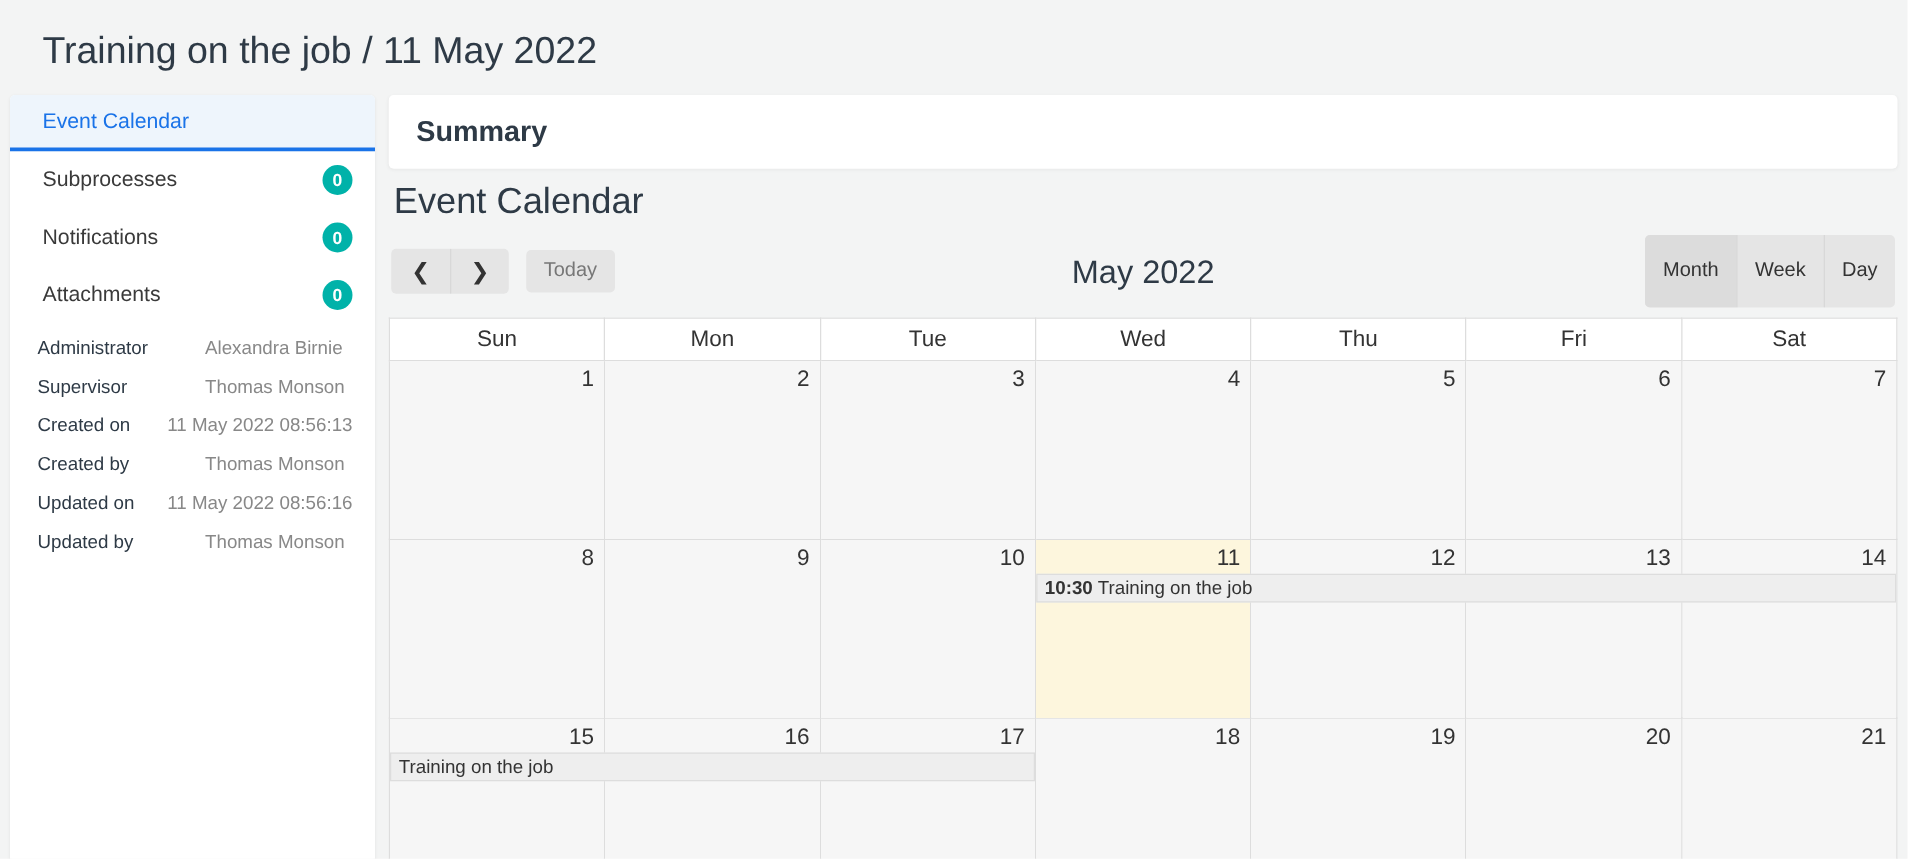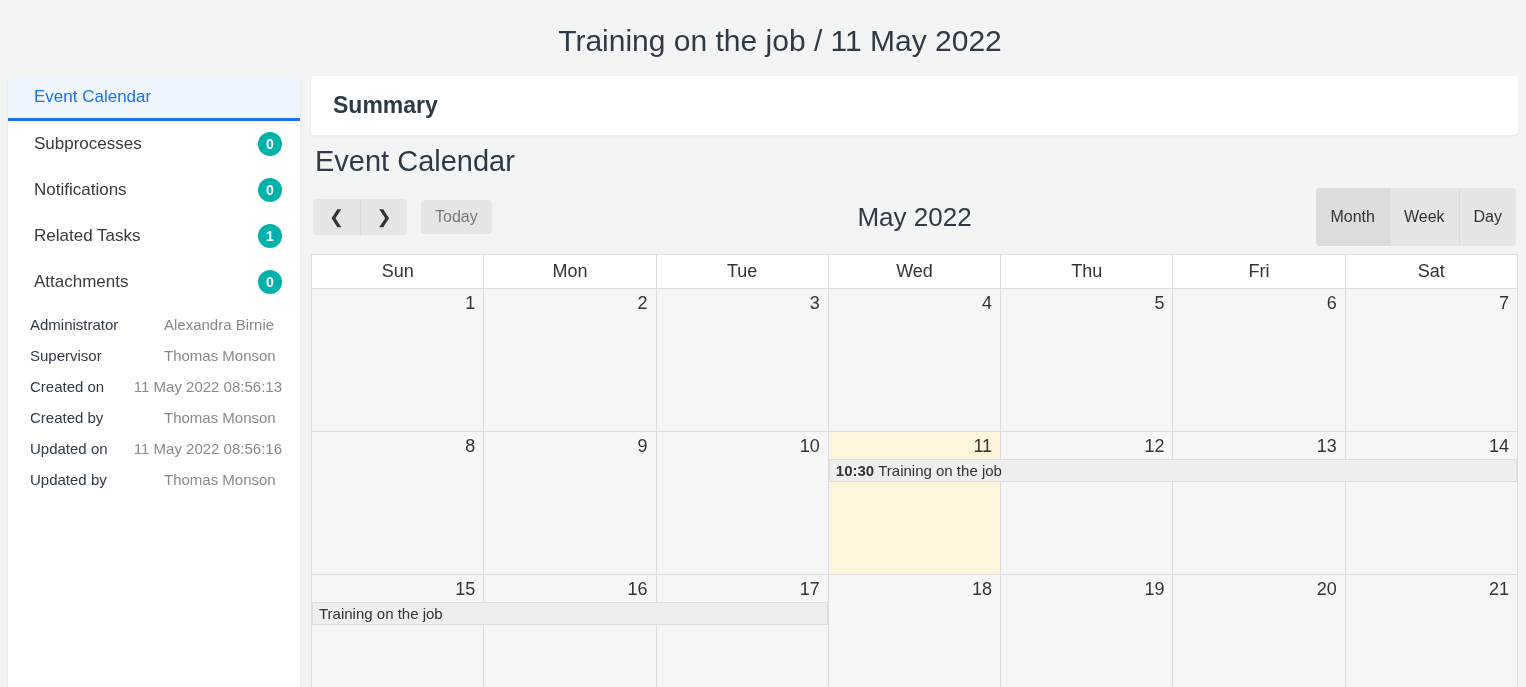--- a/index.html
+++ b/index.html
@@ -9,21 +9,20 @@
     color: #333;
     width: 1526px;
     height: 687px;
     overflow: hidden;
   }
   .page-title {
     font-size: 30px;
     font-weight: 400;
     color: #2e3a46;
     padding: 24px 0 18px 34px;
-    text-align: center;
   }
   .layout {
     display: flex;
     padding: 0 8px;
     gap: 11px;
   }
   .sidebar {
     width: 292px;
     background: #fff;
     border-radius: 4px;
@@ -208,24 +207,20 @@
         <div class="side-item active">
           <span>Event Calendar</span>
         </div>
         <div class="side-item">
           <span>Subprocesses</span>
           <span class="badge">0</span>
         </div>
         <div class="side-item">
           <span>Notifications</span>
           <span class="badge">0</span>
-        </div>
-        <div class="side-item">
-          <span>Related Tasks</span>
-          <span class="badge">1</span>
         </div>
         <div class="side-item">
           <span>Attachments</span>
           <span class="badge">0</span>
         </div>
       </div>
     <div class="own-list" id="own-list">
         <div class="own-row">
           <div class="own-label">Administrator</div>
           <div class="own-val link">Alexandra Birnie</div>

